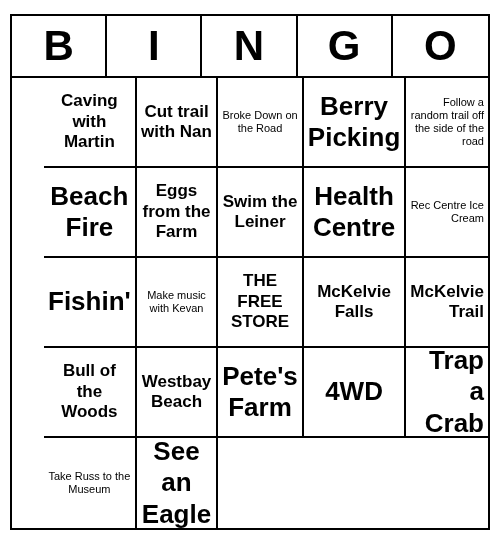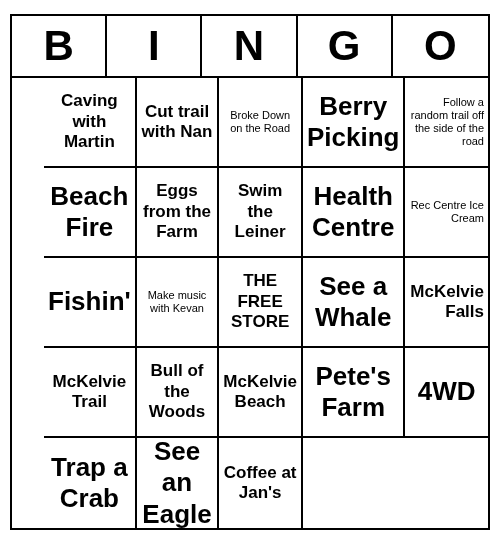--- a/index.html
+++ b/index.html
@@ -114,43 +114,40 @@
       <div class="bingo-cell">
         <span class="cell-text large">Fishin'</span>
       </div>
       <div class="bingo-cell">
         <span class="cell-text small">Make music with Kevan</span>
       </div>
       <div class="bingo-cell">
         <span class="cell-text medium">THE FREE STORE</span>
       </div>
       <div class="bingo-cell">
-        <span class="cell-text large">See a Whale</span>
-      </div>
-      <div class="bingo-cell">
         <span class="cell-text medium">McKelvie Falls</span>
       </div>
       <div class="bingo-cell">
         <span class="cell-text medium">McKelvie Trail</span>
       </div>
       <div class="bingo-cell">
         <span class="cell-text medium">Bull of the Woods</span>
       </div>
       <div class="bingo-cell">
-        <span class="cell-text medium">McKelvie Beach</span>
+        <span class="cell-text medium">Westbay Beach</span>
       </div>
       <div class="bingo-cell">
         <span class="cell-text large">Pete's Farm</span>
       </div>
       <div class="bingo-cell">
         <span class="cell-text large">4WD</span>
       </div>
       <div class="bingo-cell">
         <span class="cell-text large">Trap a Crab</span>
       </div>
       <div class="bingo-cell">
-        <span class="cell-text large">See an Eagle</span>
+        <span class="cell-text small">Take Russ to the Museum</span>
       </div>
       <div class="bingo-cell">
-        <span class="cell-text medium">Coffee at Jan's</span>
+        <span class="cell-text large">See an Eagle</span>
       </div>
     </div>
 </div>
 
 </body></html>

